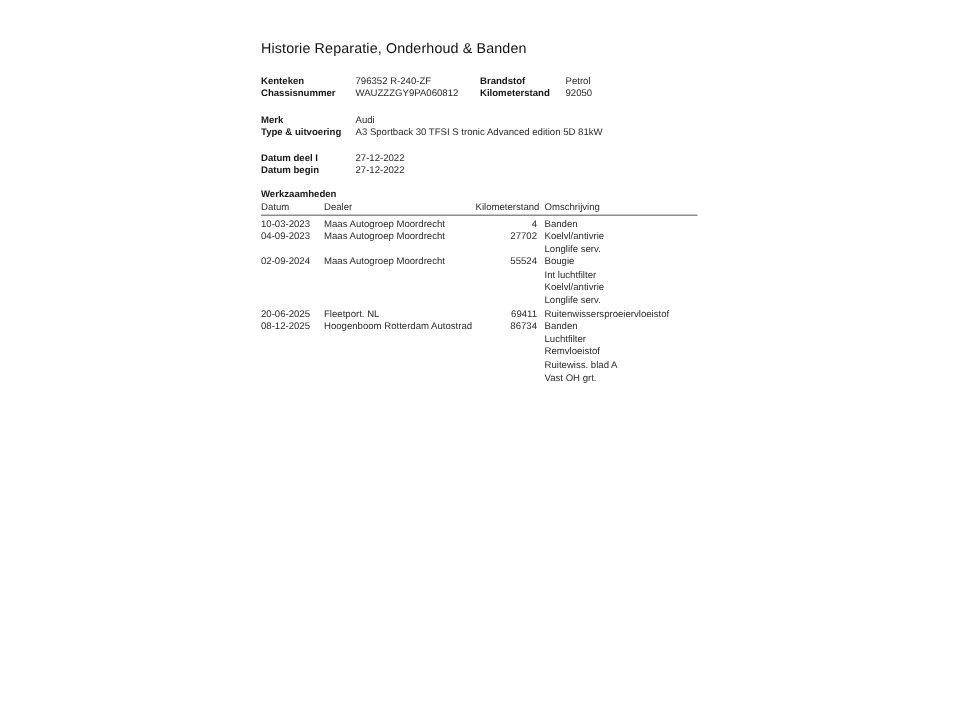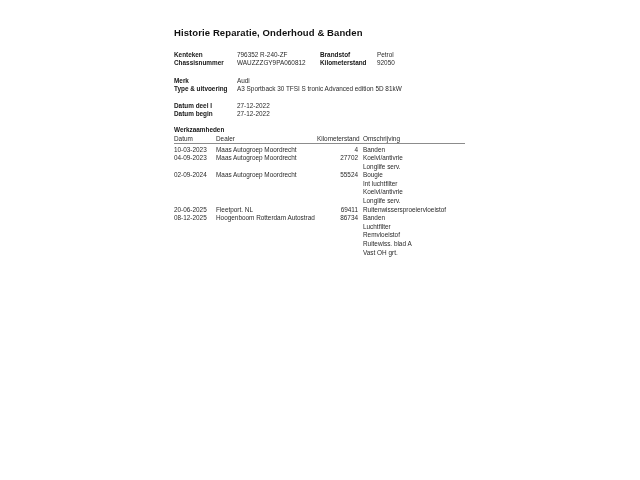--- a/index.html
+++ b/index.html
@@ -11,21 +11,21 @@
   }
   .page {
     position: relative;
     width: 640px; height: 480px;
     background: #ffffff;
     overflow: hidden;
   }
   .title {
     position: absolute; left: 174px; top: 27px;
     margin: 0;
-    font-size: 9.5px; font-weight: bold; color: #111;
+    font-size: 9.5px; font-weight: normal; color: #111;
     letter-spacing: 0.1px;
     white-space: nowrap;
   }
   .block { position: absolute; left: 174px; font-size: 6.4px; }
   .row4 {
     display: grid;
     grid-template-columns: 63px 83px 57px auto;
     line-height: 8px;
     white-space: nowrap;
   }

